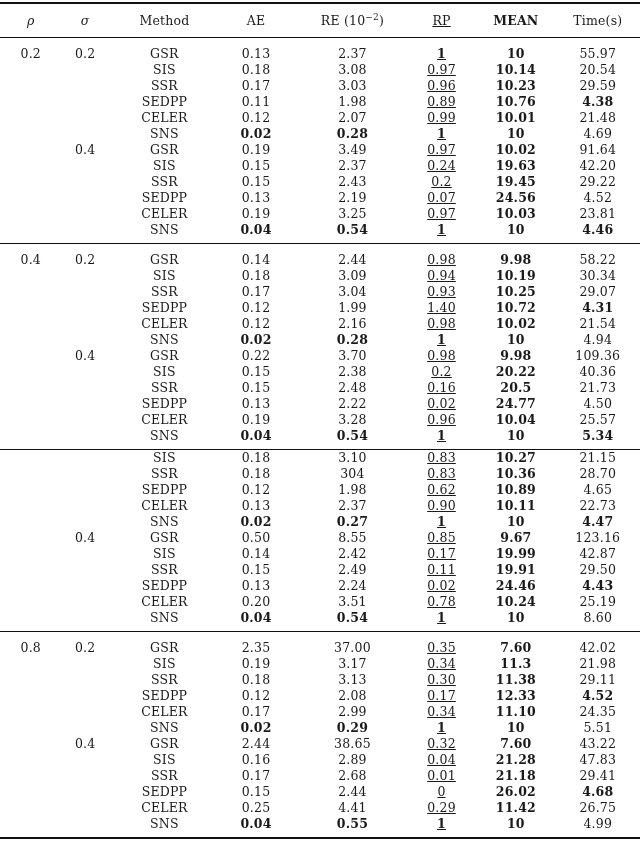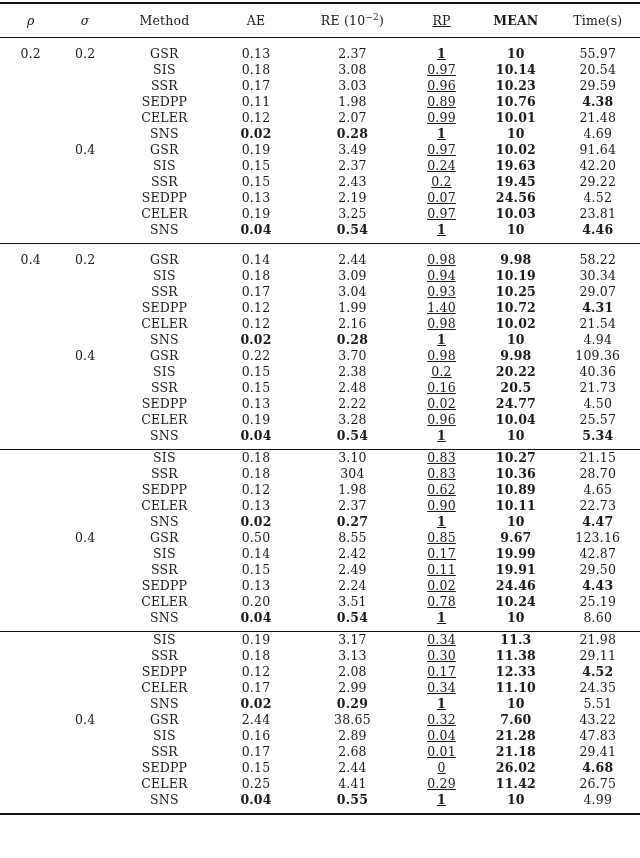--- a/index.html
+++ b/index.html
@@ -433,20 +433,30 @@
           <td class="c-sigma"></td>
           <td class="c-method">SNS</td>
           <td class="c-ae bold">0.04</td>
           <td class="c-re bold">0.54</td>
           <td class="c-rp bold">1</td>
           <td class="c-mean bold">10</td>
           <td class="c-time">8.60</td>
         </tr>
       </tbody>
       <tbody class="group last">
+        <tr class="first-row">
+          <td class="c-rho">0.8</td>
+          <td class="c-sigma">0.2</td>
+          <td class="c-method">GSR</td>
+          <td class="c-ae">2.35</td>
+          <td class="c-re">37.00</td>
+          <td class="c-rp">0.35</td>
+          <td class="c-mean">7.60</td>
+          <td class="c-time">42.02</td>
+        </tr>
         <tr>
           <td class="c-rho"></td>
           <td class="c-sigma"></td>
           <td class="c-method">SIS</td>
           <td class="c-ae">0.19</td>
           <td class="c-re">3.17</td>
           <td class="c-rp">0.34</td>
           <td class="c-mean">11.3</td>
           <td class="c-time">21.98</td>
         </tr>

